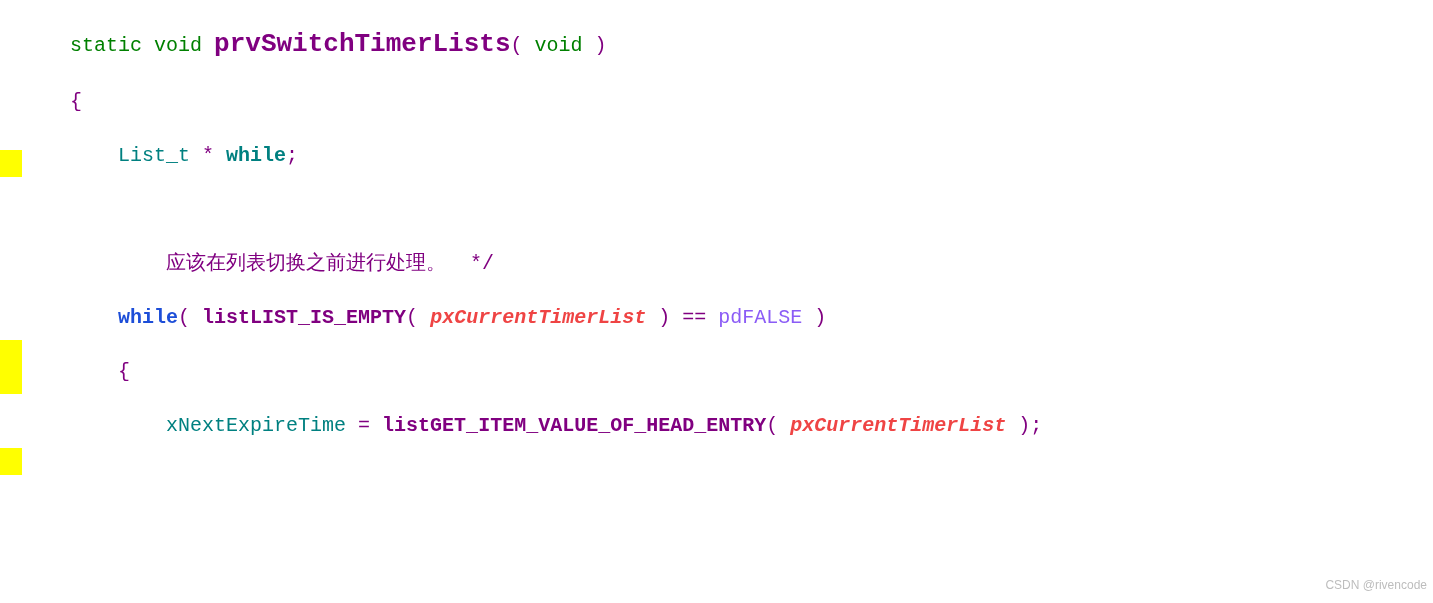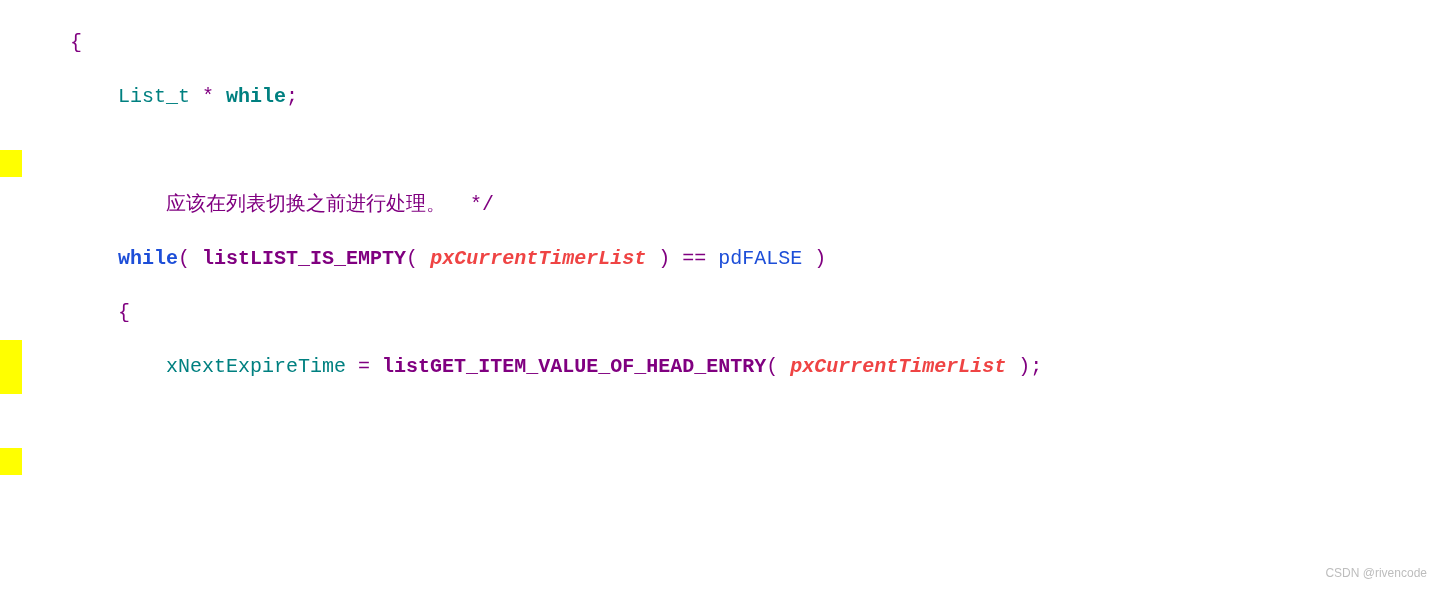--- a/index.html
+++ b/index.html
@@ -41,25 +41,25 @@
     .ident { color: #008080; }
     .ident-bi { color: #ef4444; font-style: italic; font-weight: bold; }
     .ident-b { color: #008080; font-weight: bold; }
     .paren { color: #800080; }
     .brace { color: #800080; }
     .star { color: #800080; }
     .semi { color: #800080; }
     .eq-op { color: #800080; }
     .eqeq { color: #800080; }
     .comment { color: #800080; }
-    .pdfalse { color: #1d4ed8; }
+    .pdfalse { color: #8b5cf6; }
     .watermark {
       position: absolute;
       right: 6px;
-      bottom: 16px;
+      bottom: 4px;
       font-size: 12px;
       color: #bdbdbd;
       font-family: Arial, sans-serif;
       white-space: nowrap;
     }
     .line { display: block; }
     .line-big { display: block; line-height: 30px; }
   </style>
 </head>
 <body>
@@ -67,20 +67,21 @@
 
 
 <div class="gutter">
   <div class="mark" style="top:150px"></div>
   <div class="mark" style="top:340px"></div>
   <div class="mark" style="top:367px"></div>
   <div class="mark" style="top:448px"></div>
 </div>
 
 <div class="code-area">
+<span class="line-big">    <span class="kw-static">static</span> <span class="kw-void">void</span> <span class="func-name">prvSwitchTimerLists</span><span class="paren">(</span> <span class="kw-void">void</span> <span class="paren">)</span></span>
 <span class="line">    <span class="brace">{</span></span>
 <span class="line">        <span class="ident">List_t</span> <span class="star">*</span> <span class="ident-b">while</span><span class="semi">;</span></span>
 <span class="line"> </span>
 <span class="line">            <span class="comment">应该在列表切换之前进行处理。  */</span></span>
 <span class="line">        <span class="kw-while">while</span><span class="paren">(</span> <span class="func-bold">listLIST_IS_EMPTY</span><span class="paren">(</span> <span class="ident-bi">pxCurrentTimerList</span> <span class="paren">)</span> <span class="eqeq">==</span> <span class="pdfalse">pdFALSE</span> <span class="paren">)</span></span>
 <span class="line">        <span class="brace">{</span></span>
 <span class="line">            <span class="ident">xNextExpireTime</span> <span class="eq-op">=</span> <span class="func-bold">listGET_ITEM_VALUE_OF_HEAD_ENTRY</span><span class="paren">(</span> <span class="ident-bi">pxCurrentTimerList</span> <span class="paren">)</span><span class="semi">;</span></span>
 
 
 

